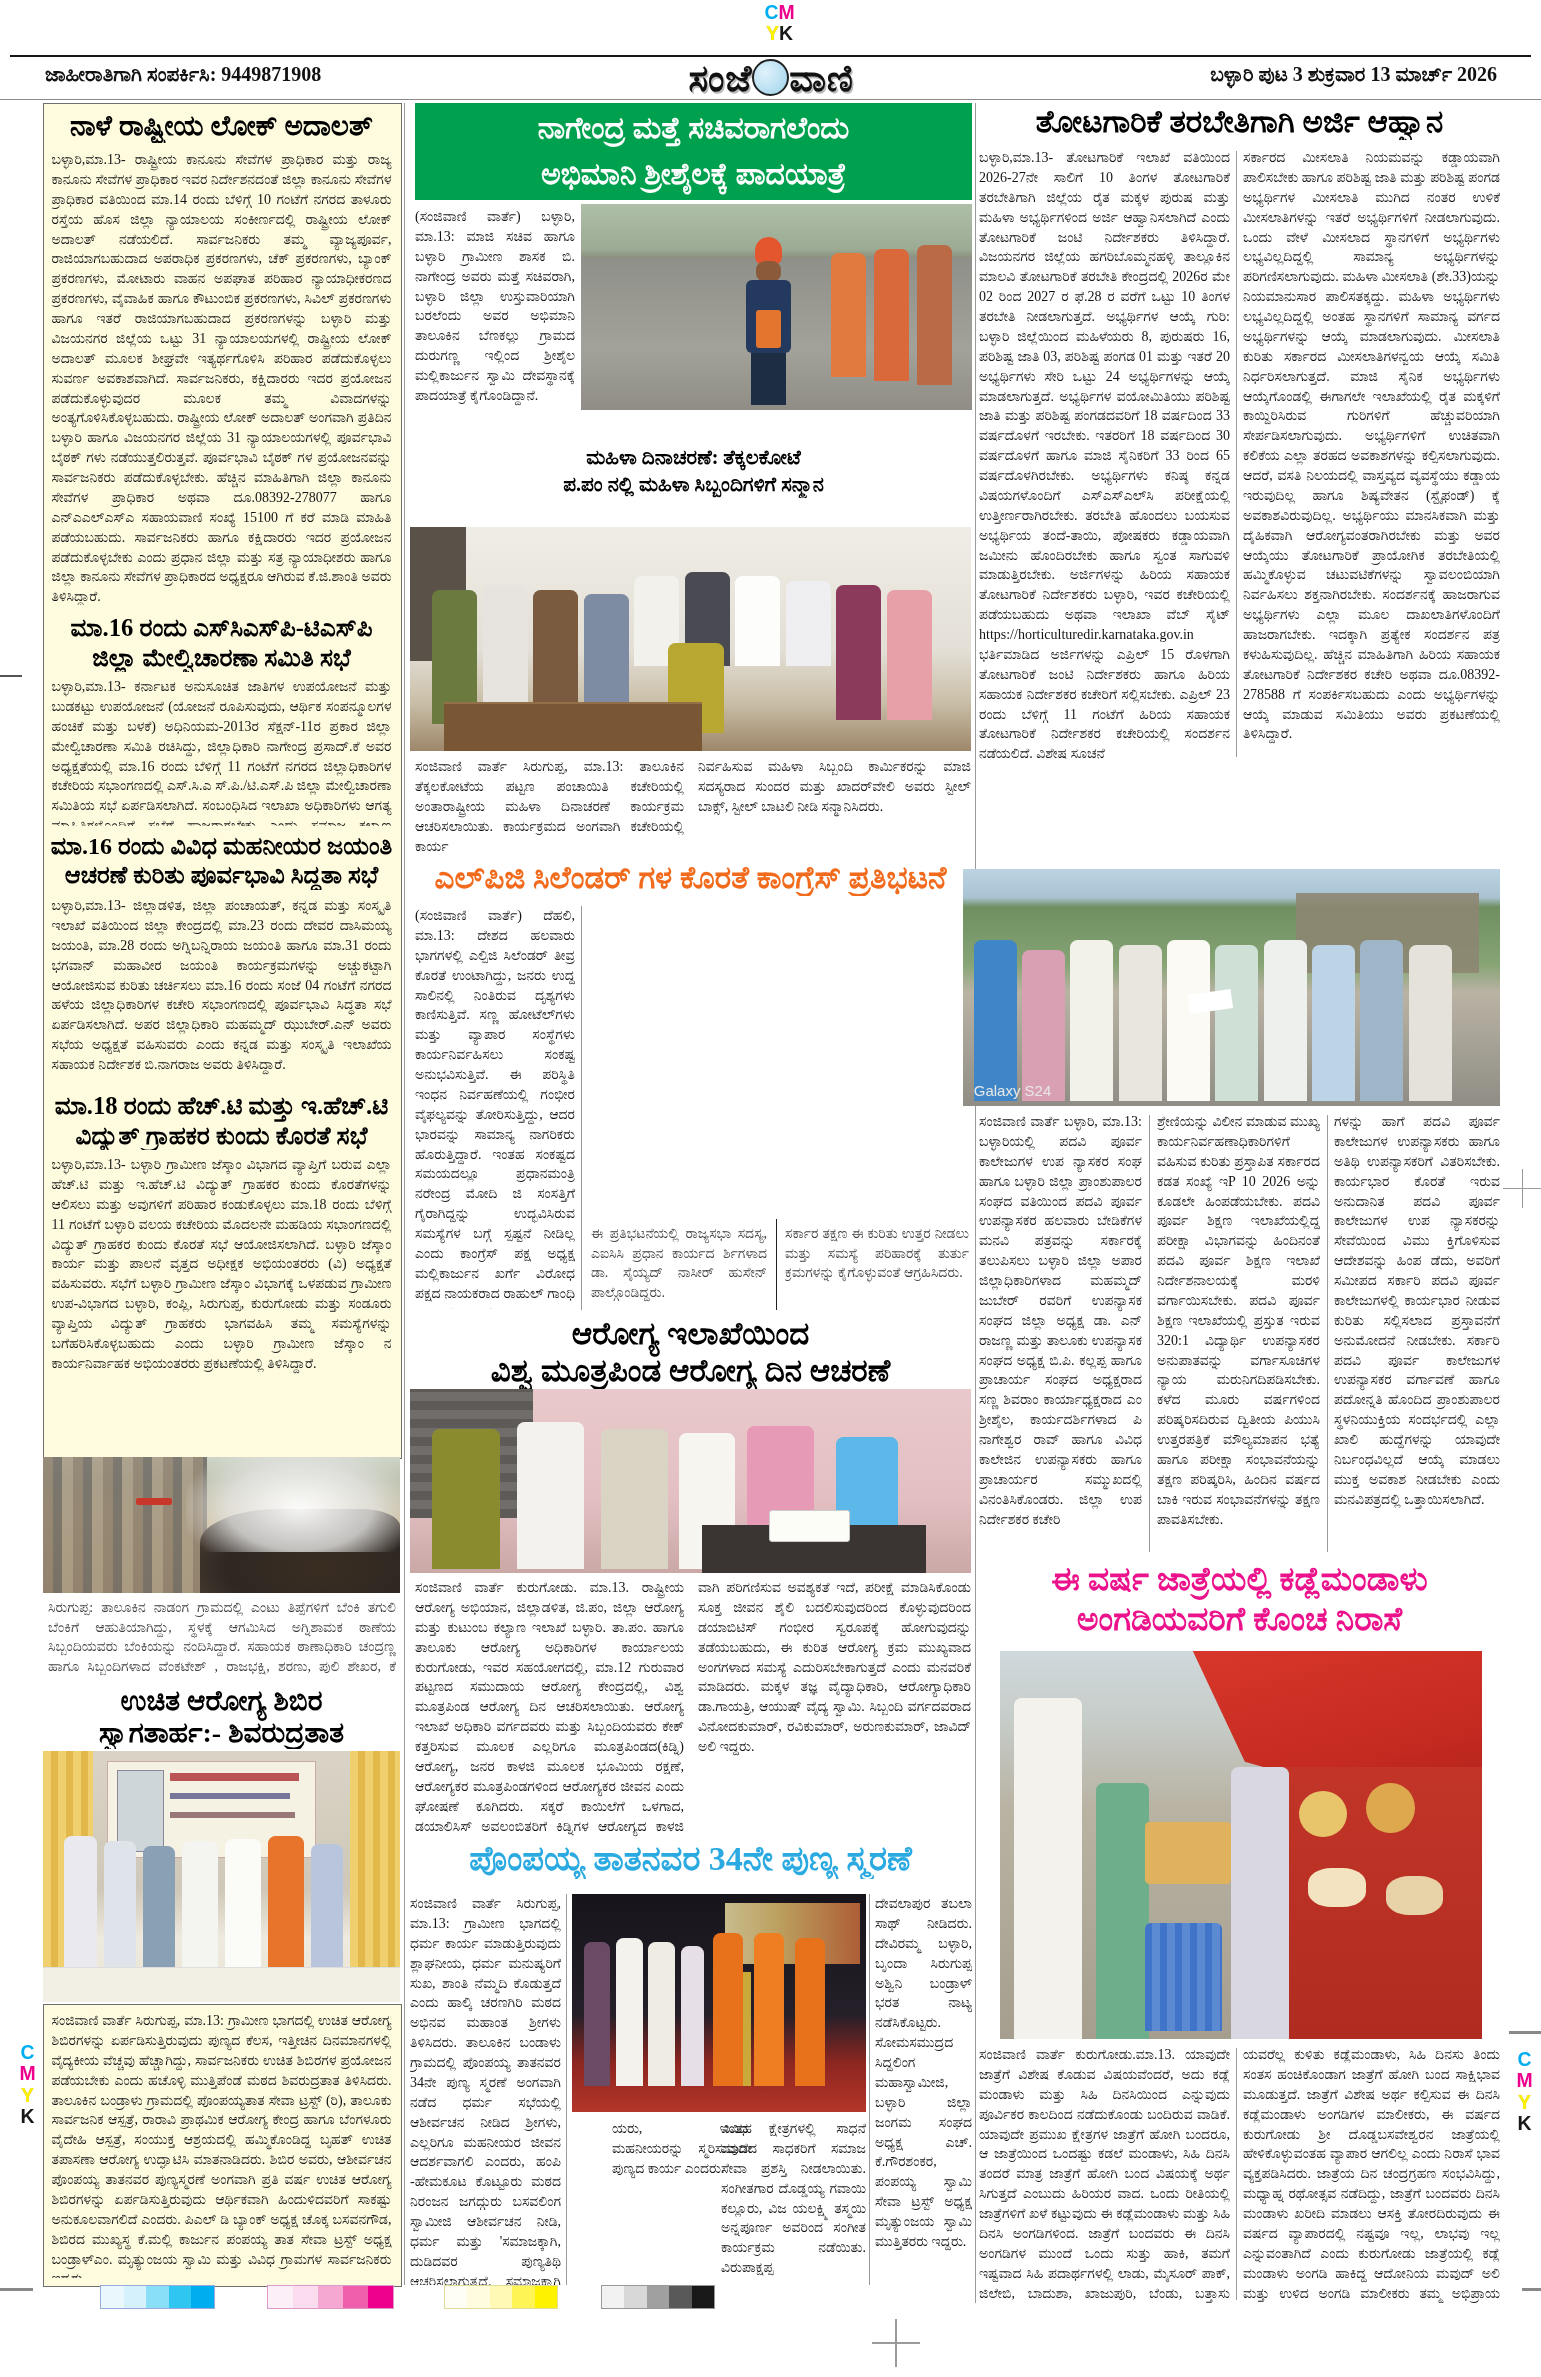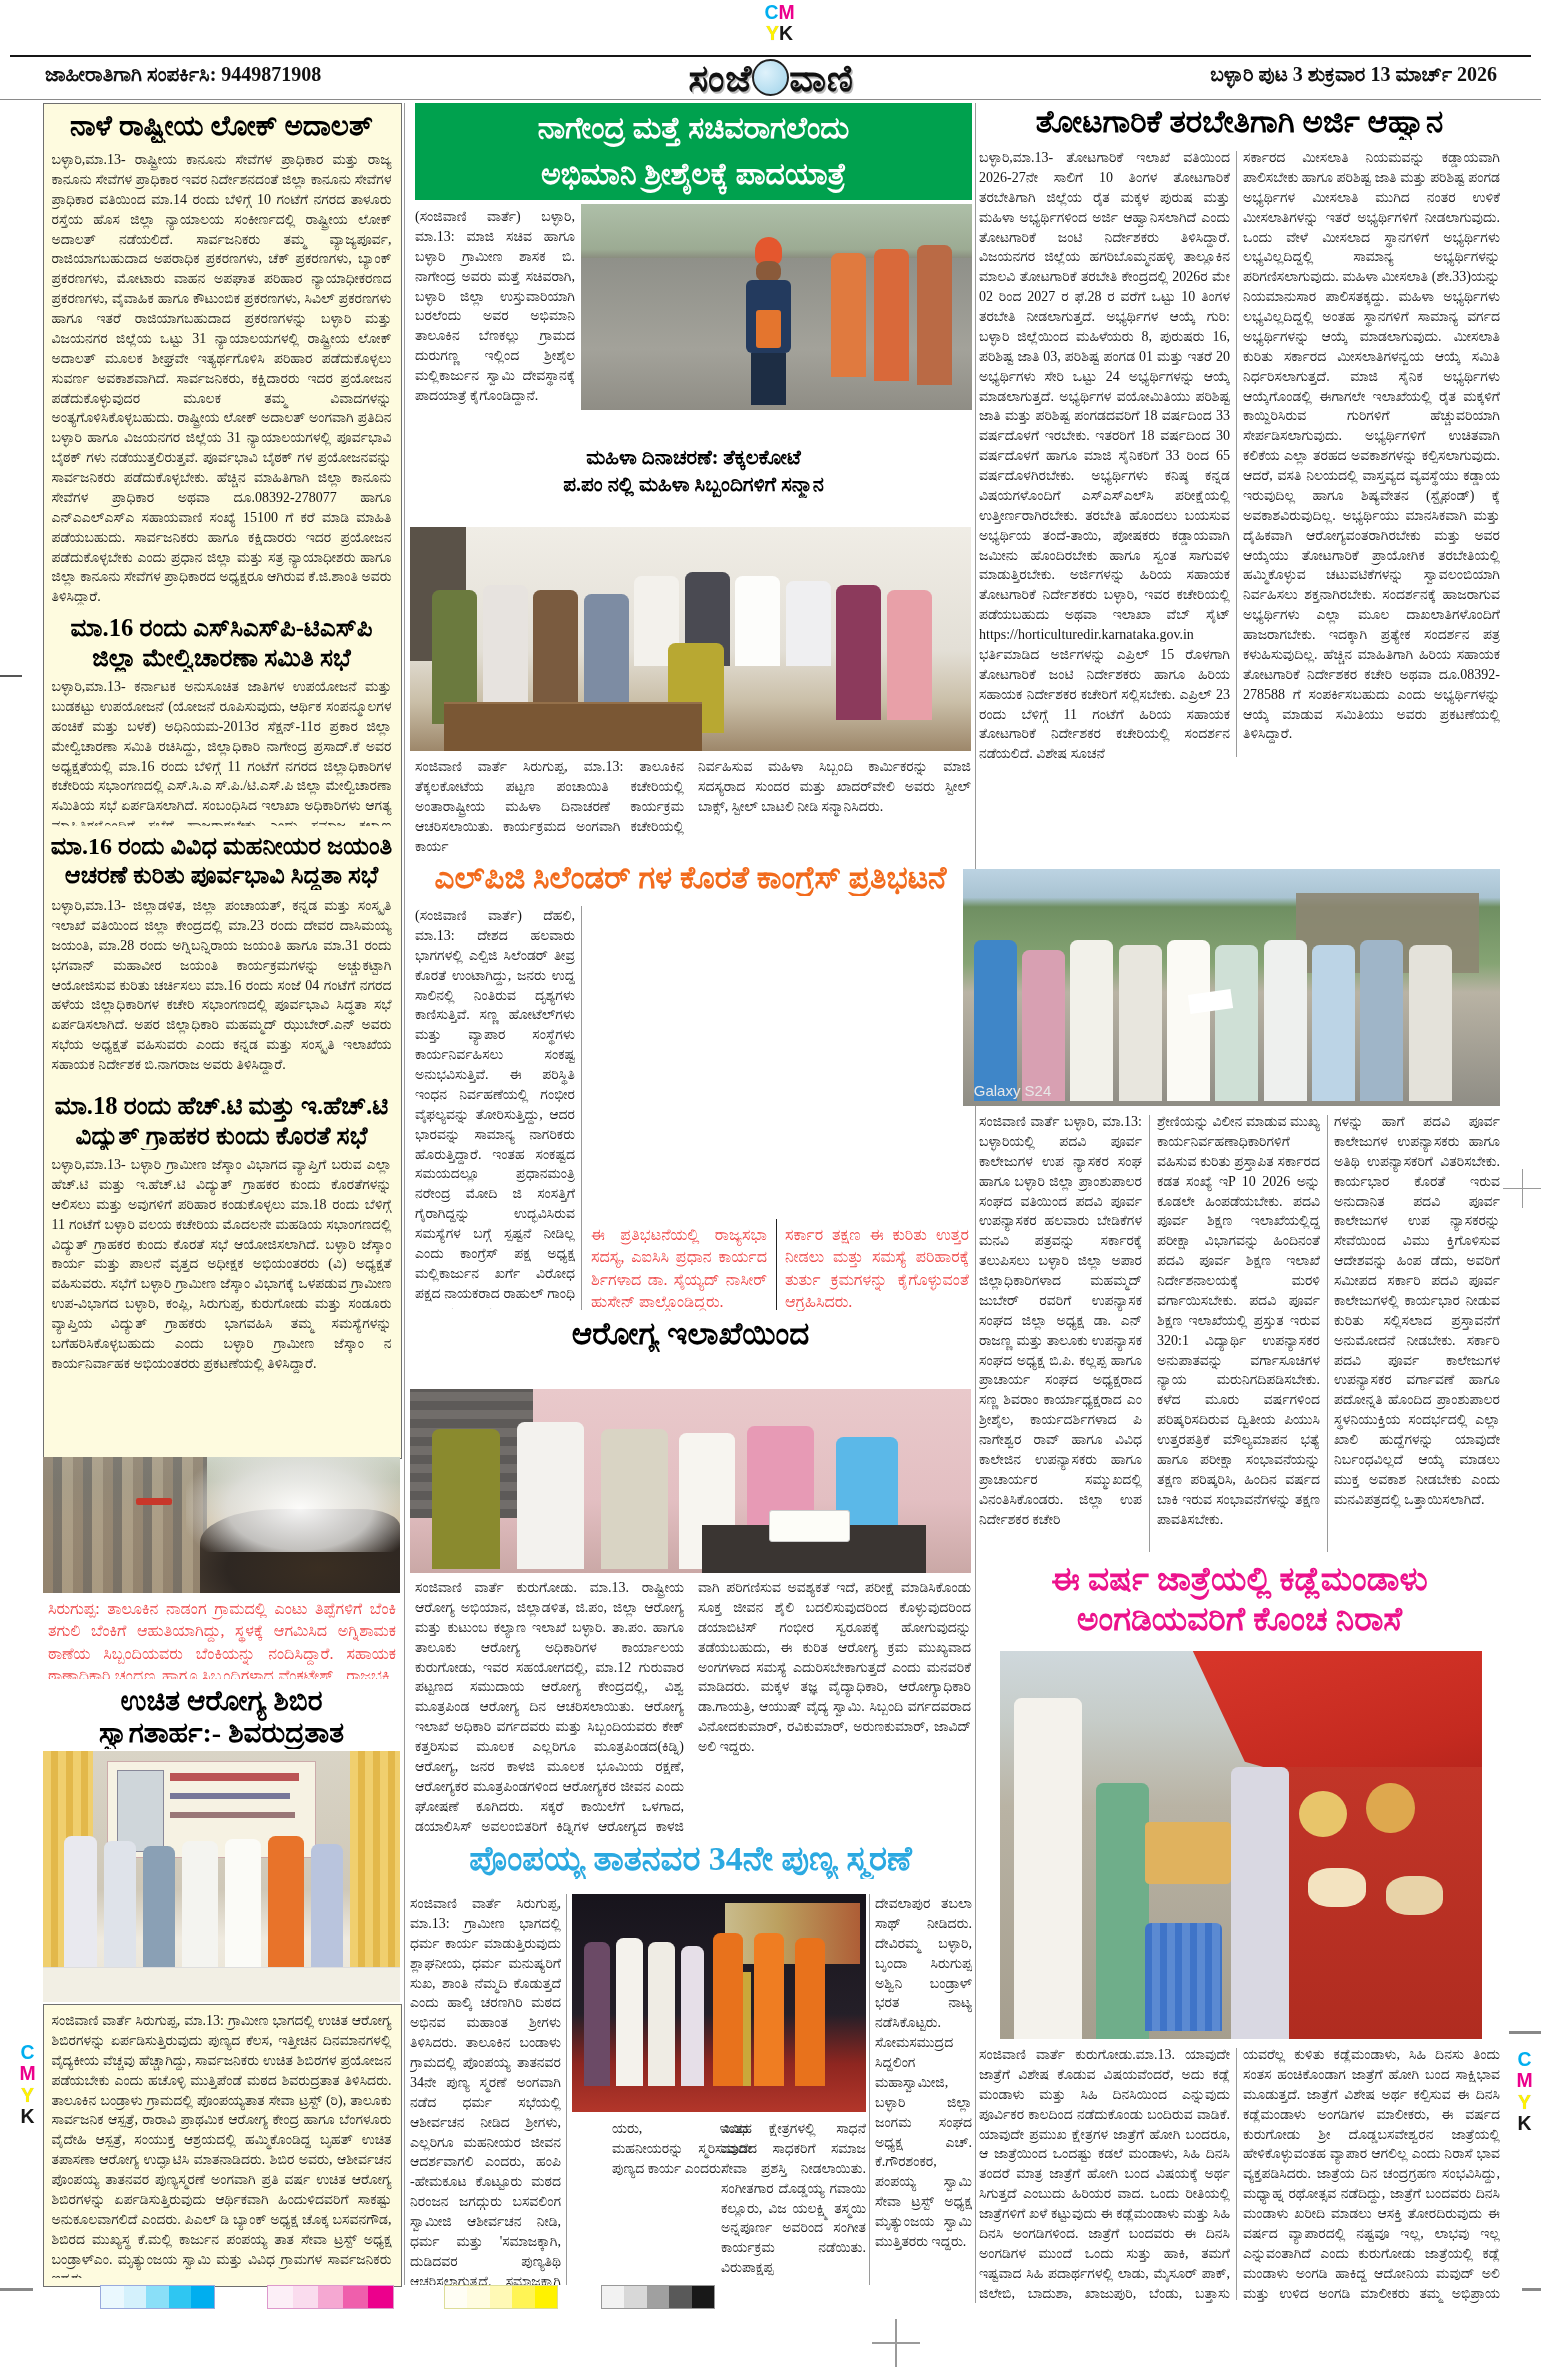--- a/index.html
+++ b/index.html
@@ -7,21 +7,21 @@
         font-family:"Liberation Serif", serif;color:#111;overflow:hidden;}
   .abs{position:absolute;}
   .bd{font-size:14px;line-height:1.42;text-align:justify;color:#141414;overflow:hidden;}
   .hl{font-weight:bold;text-align:center;color:#000;overflow:hidden;}
   .ph{position:absolute;overflow:hidden;}
   .vr{position:absolute;width:0.7px;background:#9a9a9a;}
   .hr{position:absolute;height:2.2px;background:#161616;}
   .ybox{position:absolute;background:#FEFBDF;border:0.7px solid #6f6f6f;}
   .seg{display:inline-block;height:100%;vertical-align:top;}
   .regletter{font-family:"Liberation Sans",sans-serif;font-weight:bold;font-size:19.4px;line-height:1.1;}
-  .cap{font-size:16px;line-height:1.4;text-align:justify;color:#ef4444;overflow:hidden;}
+  .cap{font-size:14px;line-height:1.4;text-align:justify;color:#404040;overflow:hidden;}
   .person{position:absolute;border-radius:7.5px 7.5px 0 0;}
 </style>
 </head>
 <body>
 
 <div class="page">
 
   <div class="abs" style="left:757px;top:1.5px;width:45px;height:46px;text-align:center;">
     <span class="regletter" style="color:#00AEEF">C</span><span class="regletter" style="color:#EC008C">M</span><br>
     <span class="regletter" style="color:#FFF200;text-shadow:0 0 0.7px #999">Y</span><span class="regletter" style="color:#181818">K</span>
@@ -138,20 +138,21 @@
 
   <div class="hl" style="position:absolute;left:409px;top:860px;width:563px;font-size:31px;color:#F26B1D;">ಎಲ್‌ಪಿಜಿ ಸಿಲೆಂಡರ್ ಗಳ ಕೊರತೆ ಕಾಂಗ್ರೆಸ್ ಪ್ರತಿಭಟನೆ</div>
   <div class="bd" style="position:absolute;left:415px;top:906px;width:160px;height:403px;">(ಸಂಜಿವಾಣಿ ವಾರ್ತೆ) ದೆಹಲಿ, ಮಾ.13: ದೇಶದ ಹಲವಾರು ಭಾಗಗಳಲ್ಲಿ ಎಲ್ಪಿಜಿ ಸಿಲೆಂಡರ್ ತೀವ್ರ ಕೊರತೆ ಉಂಟಾಗಿದ್ದು, ಜನರು ಉದ್ದ ಸಾಲಿನಲ್ಲಿ ನಿಂತಿರುವ ದೃಶ್ಯಗಳು ಕಾಣಿಸುತ್ತಿವೆ. ಸಣ್ಣ ಹೋಟೆಲ್‌ಗಳು ಮತ್ತು ವ್ಯಾಪಾರ ಸಂಸ್ಥೆಗಳು ಕಾರ್ಯನಿರ್ವಹಿಸಲು ಸಂಕಷ್ಟ ಅನುಭವಿಸುತ್ತಿವೆ. ಈ ಪರಿಸ್ಥಿತಿ ಇಂಧನ ನಿರ್ವಹಣೆಯಲ್ಲಿ ಗಂಭೀರ ವೈಫಲ್ಯವನ್ನು ತೋರಿಸುತ್ತಿದ್ದು, ಆದರ ಭಾರವನ್ನು ಸಾಮಾನ್ಯ ನಾಗರಿಕರು ಹೊರುತ್ತಿದ್ದಾರೆ. ಇಂತಹ ಸಂಕಷ್ಟದ ಸಮಯದಲ್ಲೂ ಪ್ರಧಾನಮಂತ್ರಿ ನರೇಂದ್ರ ಮೋದಿ ಜಿ ಸಂಸತ್ತಿಗೆ ಗೈರಾಗಿದ್ದನ್ನು ಉದ್ಭವಿಸಿರುವ ಸಮಸ್ಯೆಗಳ ಬಗ್ಗೆ ಸ್ಪಷ್ಟನೆ ನೀಡಿಲ್ಲ ಎಂದು ಕಾಂಗ್ರೆಸ್ ಪಕ್ಷ ಅಧ್ಯಕ್ಷ ಮಲ್ಲಿಕಾರ್ಜುನ ಖರ್ಗೆ ವಿರೋಧ ಪಕ್ಷದ ನಾಯಕರಾದ ರಾಹುಲ್ ಗಾಂಧಿ ಅವರ ನೇತೃತ್ವದಲ್ಲಿ ಸಂಸತ್ ಭವನದ ಬಳಿ ಪ್ರತಿಭಟನೆ ನಡೆಸಿತು.</div>
   <div class="vr" style="left:581px;top:906px;height:404px;"></div>
   <div class="cap" style="position:absolute;left:591px;top:1224px;width:176px;height:87px;">ಈ ಪ್ರತಿಭಟನೆಯಲ್ಲಿ ರಾಜ್ಯಸಭಾ ಸದಸ್ಯ, ಎಐಸಿಸಿ ಪ್ರಧಾನ ಕಾರ್ಯದ ರ್ಶಿಗಳಾದ ಡಾ. ಸೈಯ್ಯದ್ ನಾಸೀರ್ ಹುಸೇನ್ ಪಾಲ್ಗೊಂಡಿದ್ದರು.</div>
   <div class="vr" style="left:776px;top:1219px;height:91px;background:#222;"></div>
   <div class="cap" style="position:absolute;left:785px;top:1224px;width:184px;height:87px;">ಸರ್ಕಾರ ತಕ್ಷಣ ಈ ಕುರಿತು ಉತ್ತರ ನೀಡಲು ಮತ್ತು ಸಮಸ್ಯೆ ಪರಿಹಾರಕ್ಕೆ ತುರ್ತು ಕ್ರಮಗಳನ್ನು ಕೈಗೊಳ್ಳುವಂತೆ ಆಗ್ರಹಿಸಿದರು.</div>
 
   <div class="hl" style="position:absolute;left:409px;top:1315px;width:563px;font-size:31px;line-height:1.2;">
     <div>ಆರೋಗ್ಯ ಇಲಾಖೆಯಿಂದ</div>
+    <div>ವಿಶ್ವ ಮೂತ್ರಪಿಂಡ ಆರೋಗ್ಯ ದಿನ ಆಚರಣೆ</div>
   </div>
   <div class="ph" style="left:410px;top:1389px;width:561px;height:184px;background:linear-gradient(180deg,#e9c9cb 0%,#e3bfc2 60%,#caa8a6 100%);">
     <div class="abs" style="left:0;top:0;width:22%;height:70%;background:repeating-linear-gradient(0deg,#5d5a58 0 9px,#716d6a 9px 18px);"></div>
     <div class="person" style="left:4%;top:22%;width:12%;height:76%;background:#8a8a2e;"></div>
     <div class="person" style="left:19%;top:18%;width:12%;height:80%;background:#f3f2ee;"></div>
     <div class="person" style="left:34%;top:22%;width:12%;height:76%;background:#d9d4c4;"></div>
     <div class="person" style="left:48%;top:24%;width:10%;height:74%;background:#f7f5f0;"></div>
     <div class="person" style="left:60%;top:20%;width:12%;height:78%;background:#e79ab5;"></div>
     <div class="person" style="left:76%;top:26%;width:11%;height:72%;background:#5bb8e8;"></div>
     <div class="abs" style="left:52%;top:74%;width:40%;height:26%;background:#3a3532;"></div>

